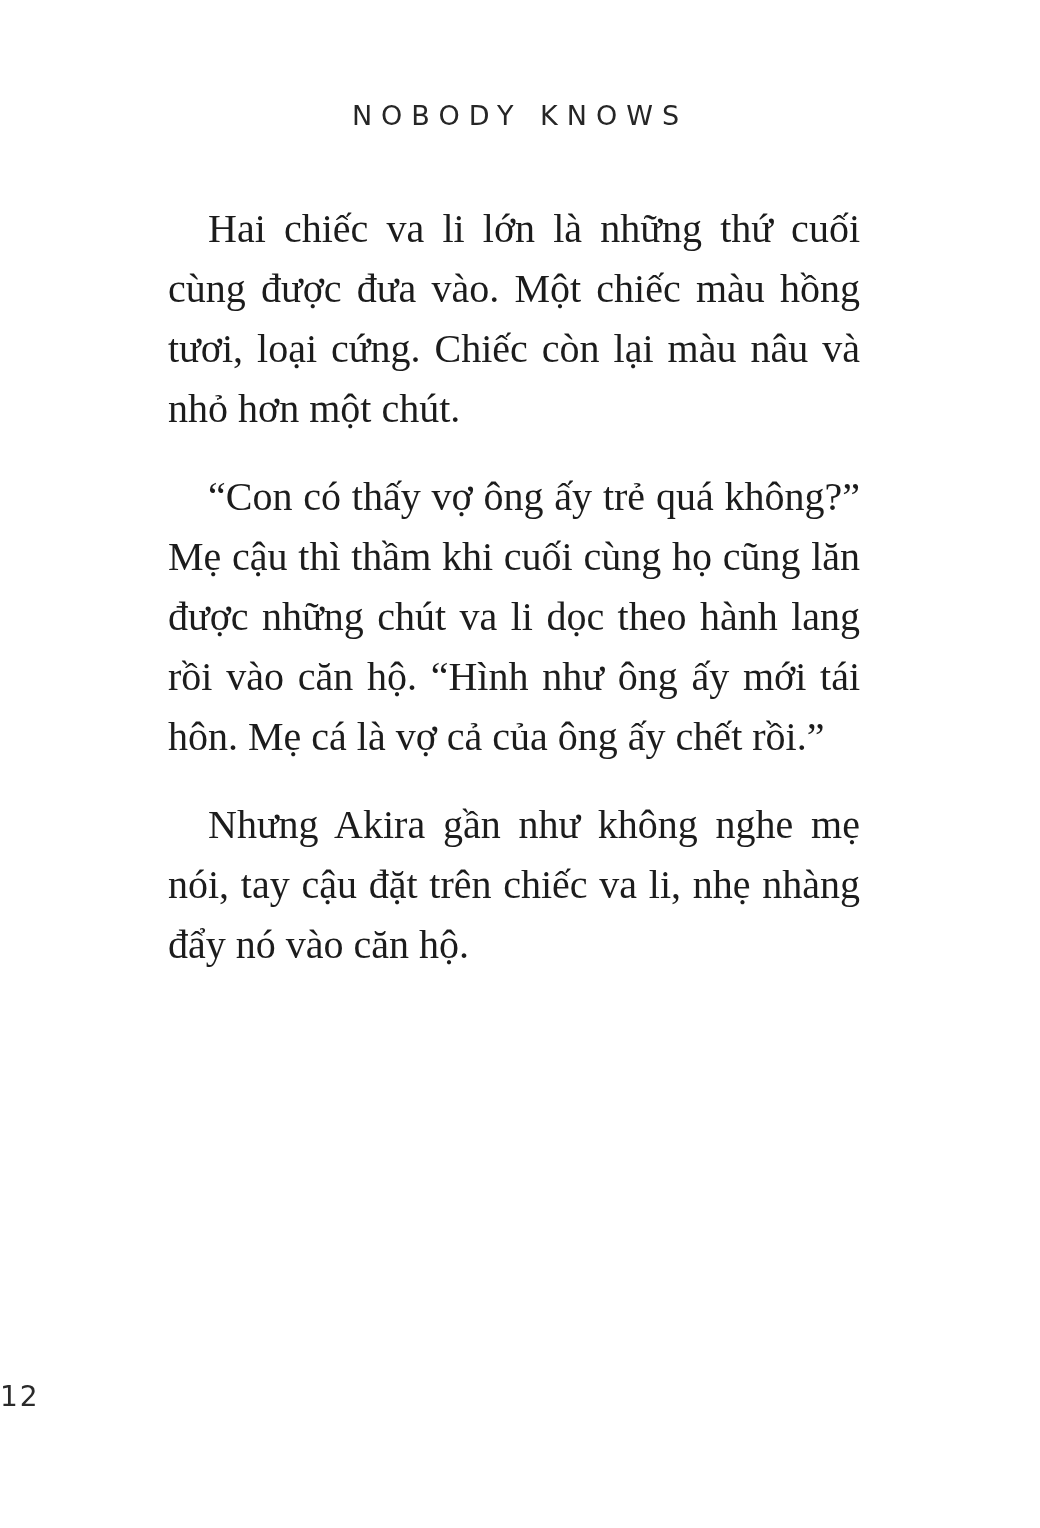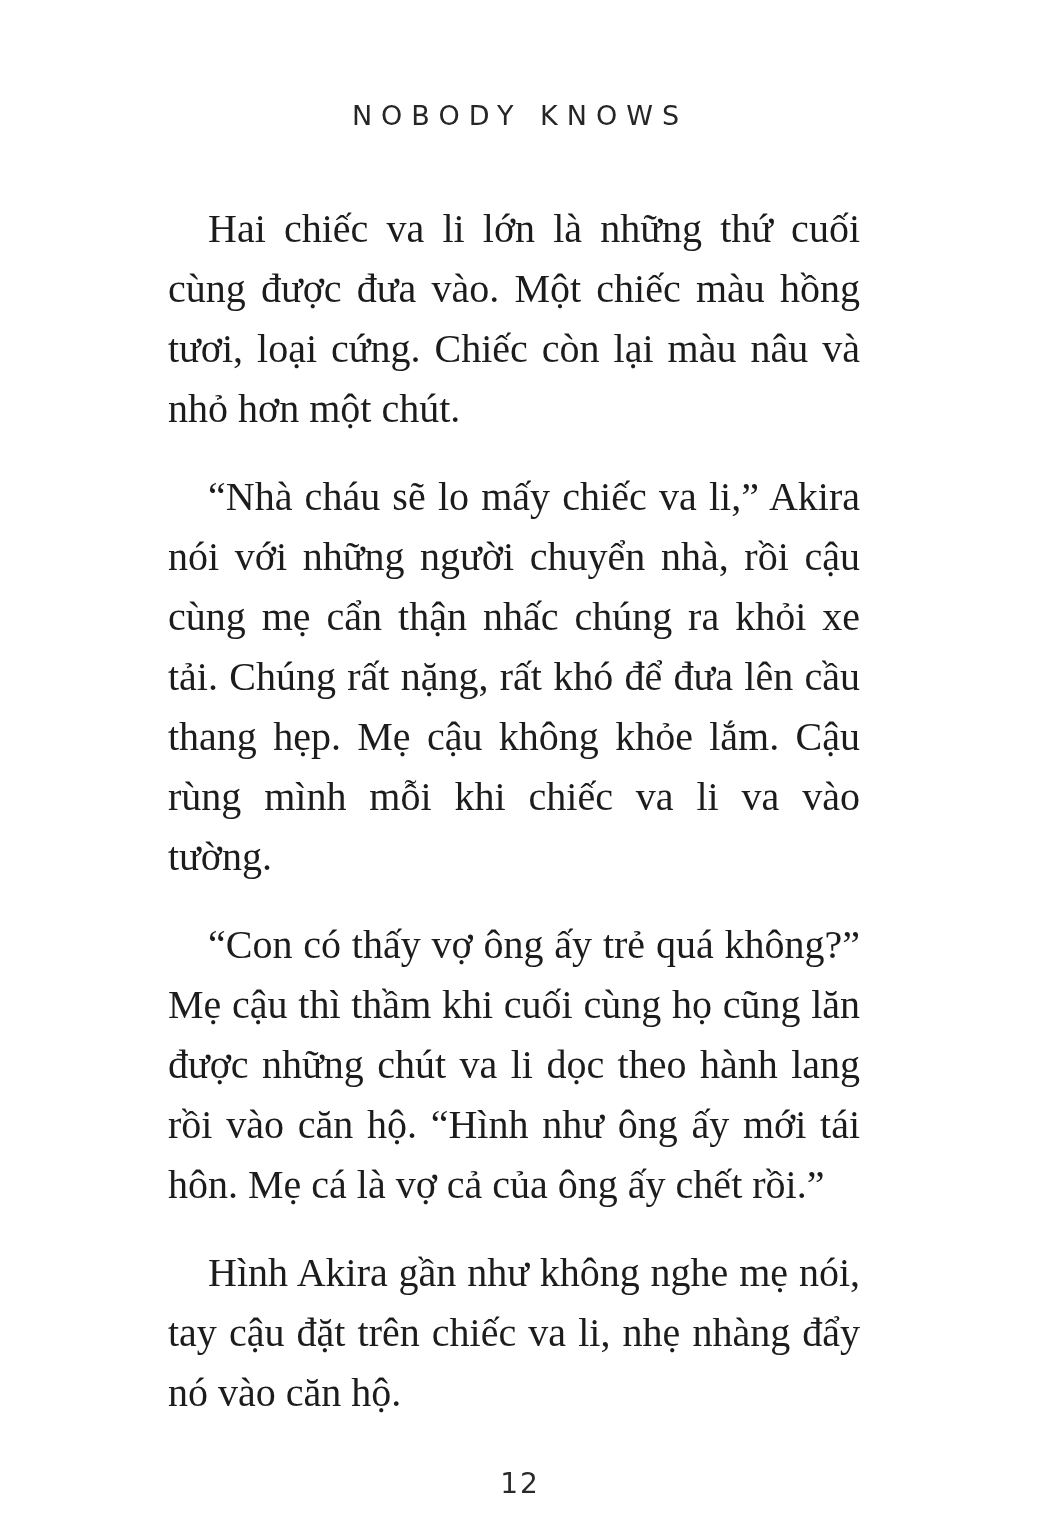--- a/index.html
+++ b/index.html
@@ -38,39 +38,37 @@
     text-align: justify;
     text-justify: inter-word;
     color: #1c1c1c;
   }
   .text-block p {
     margin: 17px 0 28px 0;
     text-indent: 40px;
   }
   .page-number {
     position: absolute;
-    top: 1467px;
+    top: 1380px;
     left: 0;
     width: 100%;
-    text-align: center;
     font-family: "DejaVu Sans", sans-serif;
     font-size: 28px;
     letter-spacing: 2px;
     color: #2a2a2a;
   }
 </style>
 </head>
 <body>
 
 <div class="page">
 
   <div class="running-header">NOBODY KNOWS</div>
 
   <div class="text-block">
     <p>Hai chiếc va li lớn là những thứ cuối cùng được đưa vào. Một chiếc màu hồng tươi, loại cứng. Chiếc còn lại màu nâu và nhỏ hơn một chút.</p>
-    <p>“Nhà cháu sẽ lo mấy chiếc va li,” Akira nói với những người chuyển nhà, rồi cậu cùng mẹ cẩn thận nhấc chúng ra khỏi xe tải. Chúng rất nặng, rất khó để đưa lên cầu thang hẹp. Mẹ cậu không khỏe lắm. Cậu rùng mình mỗi khi chiếc va li va vào tường.</p>
     <p>“Con có thấy vợ ông ấy trẻ quá không?” Mẹ cậu thì thầm khi cuối cùng họ cũng lăn được những chút va li dọc theo hành lang rồi vào căn hộ. “Hình như ông ấy mới tái hôn. Mẹ cá là vợ cả của ông ấy chết rồi.”</p>
-    <p>Hình Akira gần như không nghe mẹ nói, tay cậu đặt trên chiếc va li, nhẹ nhàng đẩy nó vào căn hộ.</p>
+    <p>Nhưng Akira gần như không nghe mẹ nói, tay cậu đặt trên chiếc va li, nhẹ nhàng đẩy nó vào căn hộ.</p>
   </div>
 
   <div class="page-number">12</div>
 
 </div>
 
 </body></html>

